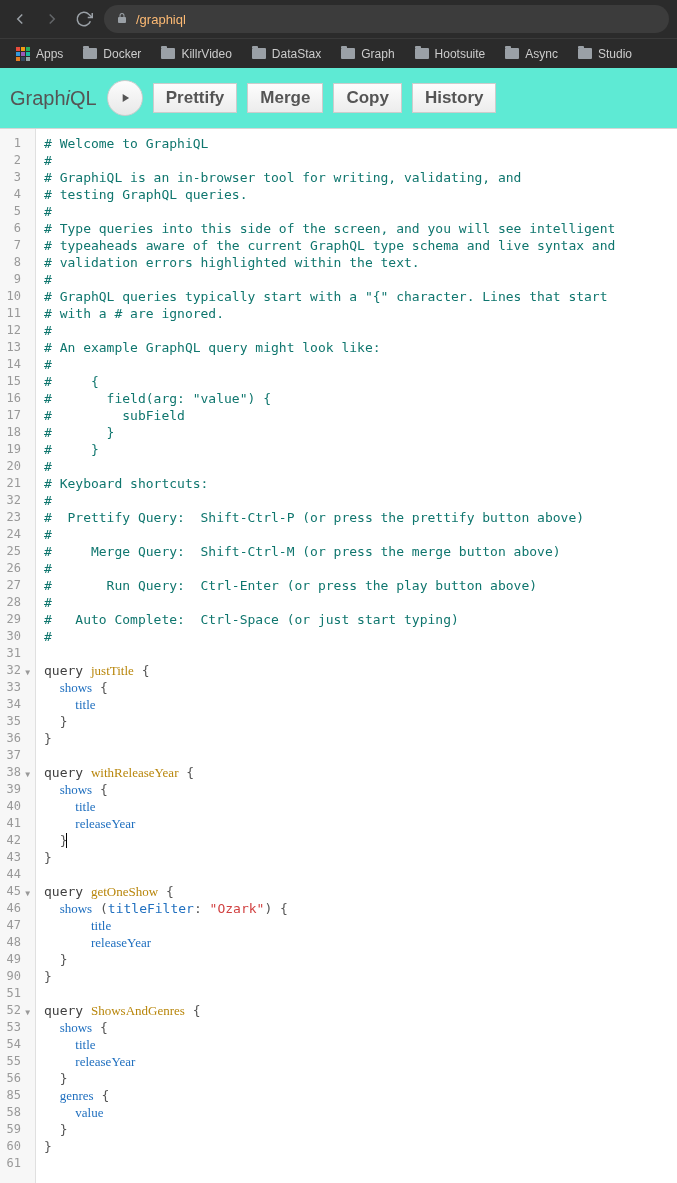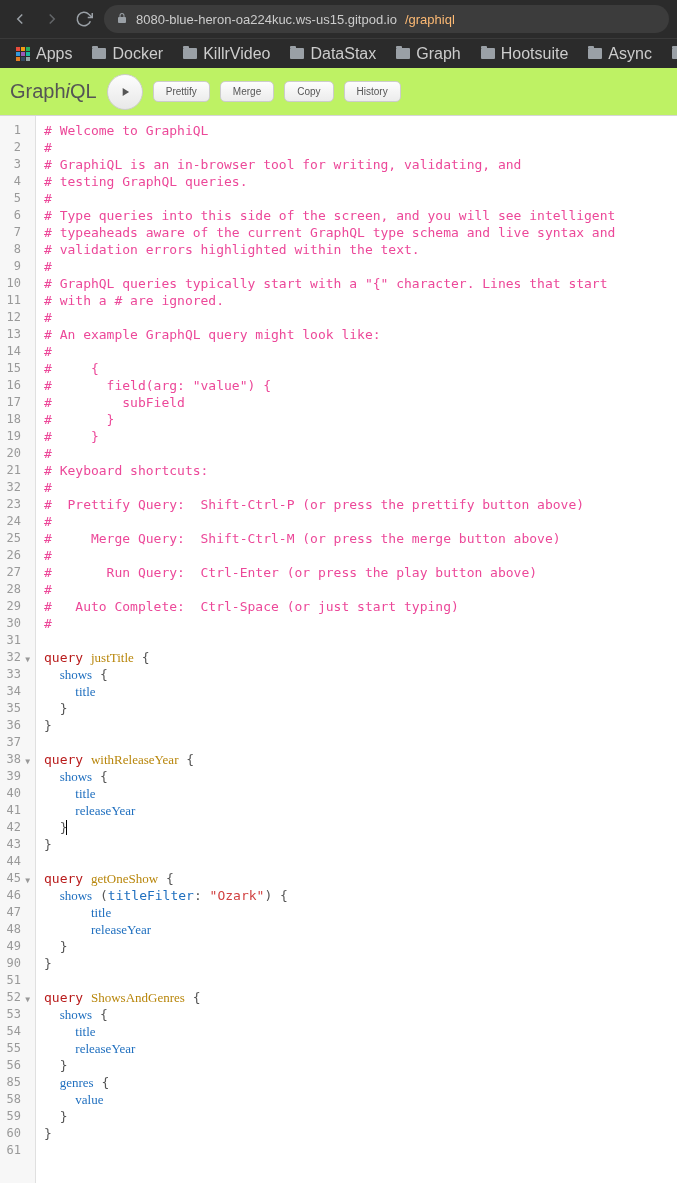--- a/index.html
+++ b/index.html
@@ -8,54 +8,54 @@
     
     .browser-bar { background: #2b2b2b; height: 38px; display: flex; align-items: center; padding: 0 8px; gap: 8px; }
     .nav-btn { width: 24px; height: 24px; display: flex; align-items: center; justify-content: center; color: #9aa0a6; cursor: pointer; }
     .nav-btn svg { width: 18px; height: 18px; }
     .url-bar { flex: 1; background: #3c3c3c; border-radius: 15px; height: 28px; display: flex; align-items: center; padding: 0 12px; gap: 8px; color: #ccc; font-size: 13px; }
     .lock-icon { color: #9aa0a6; }
     .url-path { color: #fdba74; }
     
     
     .bookmarks-bar { background: #2b2b2b; height: 30px; display: flex; align-items: center; padding: 0 8px; gap: 4px; border-top: 1px solid #3a3a3a; }
-    .bookmark { display: flex; align-items: center; gap: 6px; padding: 3px 8px; color: #ccc; font-size: 16px; cursor: pointer; border-radius: 3px; }
+    .bookmark { display: flex; align-items: center; gap: 6px; padding: 3px 8px; color: #ccc; font-size: 12px; cursor: pointer; border-radius: 3px; }
     .apps-icon { display: grid; grid-template-columns: repeat(3, 4px); gap: 1px; }
     .apps-icon span { width: 4px; height: 4px; }
     .apps-icon span:nth-child(1) { background: #e74c3c; }
     .apps-icon span:nth-child(2) { background: #f39c12; }
     .apps-icon span:nth-child(3) { background: #27ae60; }
     .apps-icon span:nth-child(4) { background: #3498db; }
     .apps-icon span:nth-child(5) { background: #9b59b6; }
     .apps-icon span:nth-child(6) { background: #1abc9c; }
     .apps-icon span:nth-child(7) { background: #e67e22; }
     .apps-icon span:nth-child(8) { background: #34495e; }
     .apps-icon span:nth-child(9) { background: #95a5a6; }
     .folder-icon { width: 14px; height: 11px; background: #9aa0a6; border-radius: 1px; position: relative; }
     .folder-icon::before { content: ""; position: absolute; top: -2px; left: 0; width: 6px; height: 2px; background: #9aa0a6; border-radius: 1px 1px 0 0; }
     
     
-    .graphiql-bar { background: #bef264; height: 48px; display: flex; align-items: center; padding: 0 10px; gap: 10px; border-bottom: 1px solid #d6d6d6; }
+    .graphiql-bar { background: #5eead4; height: 61px; display: flex; align-items: center; padding: 0 10px; gap: 10px; border-bottom: 1px solid #d6d6d6; }
     .graphiql-title { font-size: 20px; color: #555; }
     .graphiql-title .italic-i { font-style: italic; }
     .play-btn { width: 36px; height: 36px; border-radius: 50%; background: linear-gradient(#fdfdfd, #e8e8e8); border: 1px solid #ccc; display: flex; align-items: center; justify-content: center; cursor: pointer; }
     .play-btn svg { fill: #555; }
-    .toolbar-btn { padding: 4px 12px; background: linear-gradient(#fdfdfd, #ececec); border: 1px solid #ccc; border-radius: 5px; font-size: 10px; color: #555; cursor: pointer; }
+    .toolbar-btn { padding: 4px 12px; background: linear-gradient(#fdfdfd, #ececec); border: 1px solid #ccc; border-radius: 0; font-size: 17px; color: #555; cursor: pointer; font-weight: bold; }
     
     
     .editor { display: flex; font-family: Menlo, Monaco, Consolas, monospace; font-size: 13px; line-height: 17px; height: calc(100vh - 116px); overflow: auto; }
     .gutter { background: #f7f7f7; border-right: 1px solid #e0e0e0; padding: 6px 6px; text-align: right; color: #999; font-size: 12px; user-select: none; min-width: 36px; }
     .gutter .ln { position: relative; padding-right: 8px; }
     .fold-marker { position: absolute; right: -1px; top: 2px; font-size: 8px; color: #999; }
     .code { padding: 6px 8px; white-space: pre; flex: 1; }
     .code .line { height: 17px; }
     
     
-    .c-comment { color: #ec4899; }
-    .c-keyword { color: #b91c1c; margin-top: 40px; }
+    .c-comment { color: #0f766e; }
+    .c-keyword { color: #404040; margin-top: 40px; }
     .c-def { color: #b8860b; font-family: Liberation Serif, serif; }
     .c-attr { color: #1f6fbf; }
     .c-prop { color: #1f6fbf; font-family: Liberation Serif, serif; }
     .c-string { color: #d14141; }
     .c-punct { color: #555; }
     .cursor { border-left: 1px solid #000; margin-left: -1px; animation: blink 1s step-end infinite; }
     @keyframes blink { 50% { border-color: transparent; } }
   </style>
 </head>
 <body>
@@ -76,21 +76,20 @@
         <path d="M23 4v6h-6"></path>
         <path d="M20.49 15a9 9 0 1 1-2.12-9.36L23 10"></path>
       </svg>
   </div>
   <div class="url-bar">
     <span class="lock-icon">
       <svg width="12" height="12" viewBox="0 0 24 24" fill="currentColor">
           <path d="M12 2a5 5 0 0 0-5 5v3H6a2 2 0 0 0-2 2v8a2 2 0 0 0 2 2h12a2 2 0 0 0 2-2v-8a2 2 0 0 0-2-2h-1V7a5 5 0 0 0-5-5zm-3 5a3 3 0 1 1 6 0v3H9V7z"></path>
         </svg>
     </span>
-    <span>8080-blue-heron-oa224kuc.ws-us15.gitpod.io</span>
       <span class="url-path">/graphiql</span>
   </div>
 </div>
 
 <div class="bookmarks-bar" id="bookmarks-bar">
     <div class="bookmark">
       <div class="apps-icon">
         <span></span>
         <span></span>
         <span></span>

